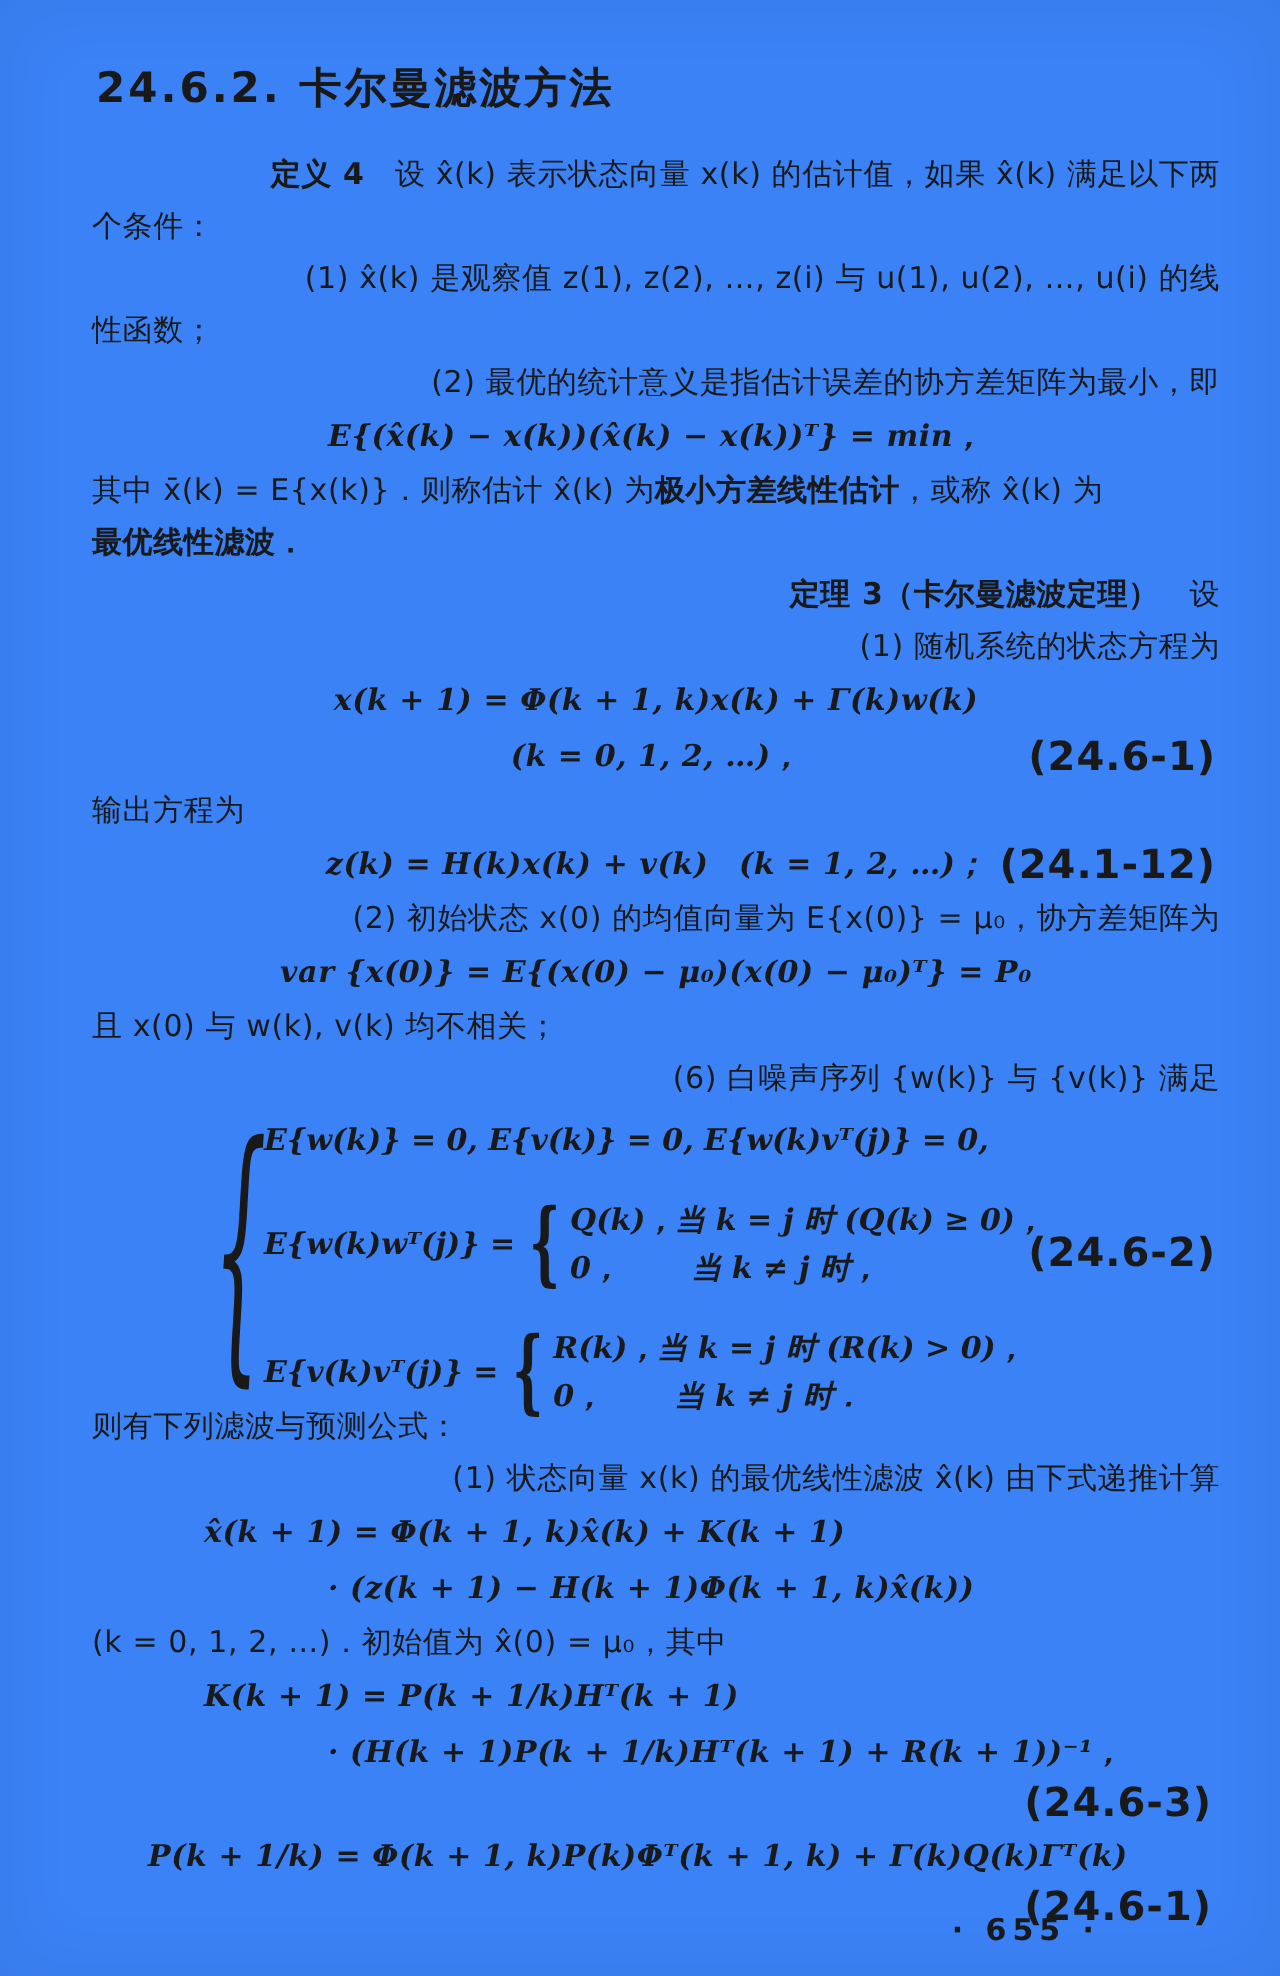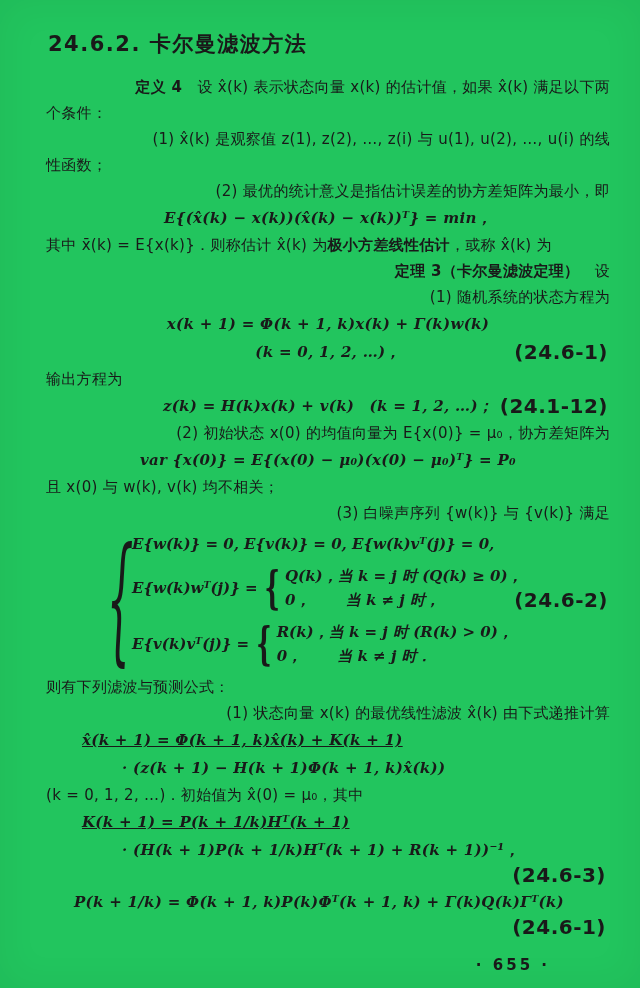--- a/index.html
+++ b/index.html
@@ -1,20 +1,20 @@
 <!DOCTYPE html>
 <html><head>
 <meta charset="utf-8">
 <style>
   html,body{margin:0;padding:0;background:#d9d9d9;}
   .page{
     position:relative;
     width:640px;height:988px;
     margin:0 auto;
-    background:#22c55e;
+    background:#3b82f6;
     color:#191919;
     font-family:"DejaVu Sans",sans-serif;
     overflow:hidden;
     box-shadow:inset 0 0 40px rgba(0,0,0,0.06);
   }
   .content{padding:14px 30px 0 46px;}
   .h1{
     font-size:21px;font-weight:bold;letter-spacing:1.5px;
     margin:16px 0 16px 2px;line-height:28px;
   }
@@ -23,22 +23,22 @@
     white-space:nowrap;
   }
   .ind{text-indent:28px;text-align:right;}
   .lead,.b{font-weight:bold;}
   .math{
     font-family:"DejaVu Serif",serif;
     font-style:italic;font-weight:bold;
     font-size:15px;line-height:28px;
   }
   .ctr{text-align:center;}
-  .m1{margin-left:36px;text-decoration:underline;}
-  .m2{margin-left:76px;}
+  .m1{margin-left:56px;}
+  .m2{margin-left:118px;}
   .m3{margin-left:28px;}
   .eqrow{position:relative;text-align:center;}
   .eqnum{
     font-family:"DejaVu Sans",sans-serif;
     font-style:normal;font-weight:bold;font-size:20px;
     letter-spacing:0.5px;
   }
   .eqrow .eqnum{position:absolute;right:2px;top:0;}
   .eqnum-row{text-align:right;line-height:22px;padding-right:4px;}
   
@@ -47,21 +47,21 @@
     display:flex;align-items:stretch;
     margin:4px 0 4px 66px;height:140px;
   }
   .brace-outer{
     display:flex;align-items:center;justify-content:center;
     width:16px;flex:0 0 16px;
     font-family:"DejaVu Serif",serif;
     font-size:42px;font-weight:normal;
     transform:scaleY(3.3);
   }
-  .eqsys-body{display:flex;flex-direction:column;justify-content:space-between;padding:2px 0 2px 4px;}
+  .eqsys-body{display:flex;flex-direction:column;justify-content:space-between;padding:2px 0 2px 4px;gap:16px;}
   .sysline{line-height:24px;}
   .casegroup{display:flex;align-items:center;}
   .brace-inner{
     font-family:"DejaVu Serif",serif;font-style:normal;
     font-size:24px;transform:scaleY(1.9);
     margin:0 5px 0 7px;
   }
   .cases{display:flex;flex-direction:column;font-style:italic;}
   .cases .cline{line-height:24px;}
   .eqsys-num{
@@ -82,35 +82,36 @@
 
     <div class="line ind"><span class="lead">定义 4</span><span>　设 x̂(k) 表示状态向量 x(k) 的估计值，如果 x̂(k) 满足以下两</span></div>
     <div class="line">个条件：</div>
     <div class="line ind">(1) x̂(k) 是观察值 z(1), z(2), …, z(i) 与 u(1), u(2), …, u(i) 的线</div>
     <div class="line">性函数；</div>
     <div class="line ind">(2) 最优的统计意义是指估计误差的协方差矩阵为最小，即</div>
 
     <div class="line math ctr">E{(x̂(k) − x(k))(x̂(k) − x(k))ᵀ} = min，</div>
 
     <div class="line"><span>其中 x̄(k) = E{x(k)}．则称估计 x̂(k) 为</span><span class="b">极小方差线性估计</span><span>，或称 x̂(k) 为</span></div>
+    <div class="line b">最优线性滤波．</div>
 
     <div class="line ind"><span class="lead">定理 3（卡尔曼滤波定理）</span><span>　设</span></div>
     <div class="line ind">(1) 随机系统的状态方程为</div>
 
     <div class="line math ctr">x(k + 1) = Φ(k + 1, k)x(k) + Γ(k)w(k)</div>
     <div class="line math eqrow"><span>(k = 0, 1, 2, …)，</span><span class="eqnum">(24.6-1)</span></div>
 
     <div class="line">输出方程为</div>
 
     <div class="line math eqrow"><span>z(k) = H(k)x(k) + v(k)　(k = 1, 2, …)；</span><span class="eqnum">(24.1-12)</span></div>
 
     <div class="line ind">(2) 初始状态 x(0) 的均值向量为 E{x(0)} = μ₀，协方差矩阵为</div>
     <div class="line math ctr">var {x(0)} = E{(x(0) − μ₀)(x(0) − μ₀)ᵀ} = P₀</div>
     <div class="line">且 x(0) 与 w(k), v(k) 均不相关；</div>
-    <div class="line ind">(3) 白噪声序列 {w(k)} 与 {v(k)} 满足</div>
+    <div class="line ind">(6) 白噪声序列 {w(k)} 与 {v(k)} 满足</div>
 
     <div class="eqsys">
       <div class="brace-outer math">{</div>
       <div class="eqsys-body math">
         <div class="sysline">E{w(k)} = 0, E{v(k)} = 0, E{w(k)vᵀ(j)} = 0,</div>
         <div class="casegroup">
           <span>E{w(k)wᵀ(j)} =</span>
           <span class="brace-inner">{</span>
           <div class="cases">
             <div class="cline">Q(k)，当 k = j 时 (Q(k) ≥ 0)，</div>

